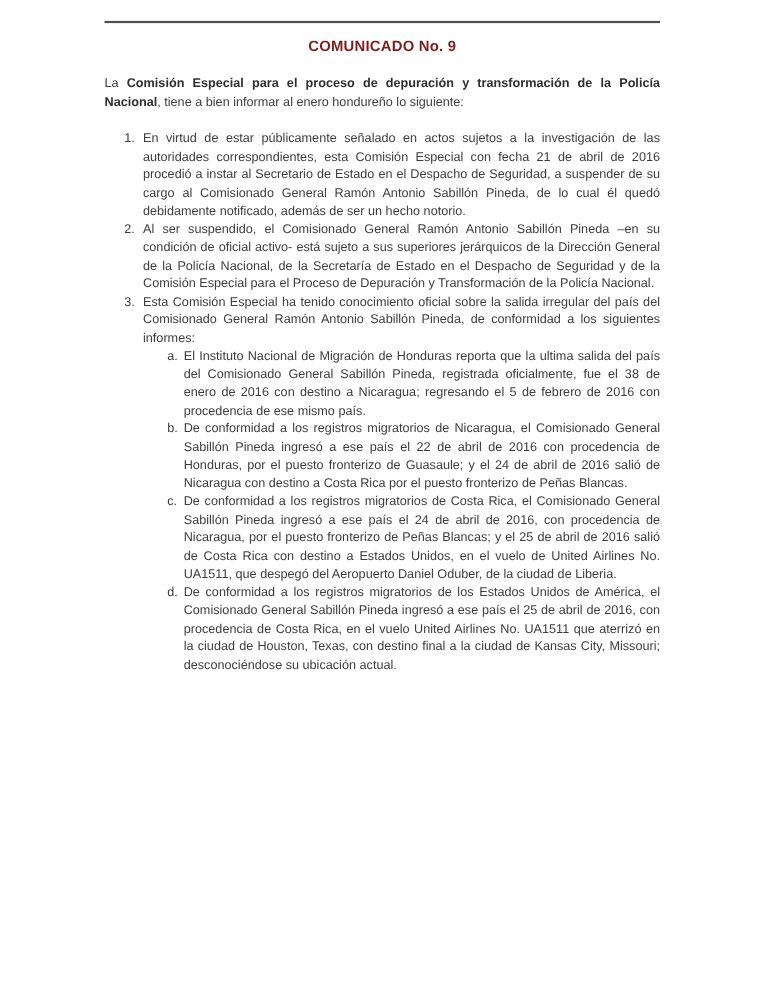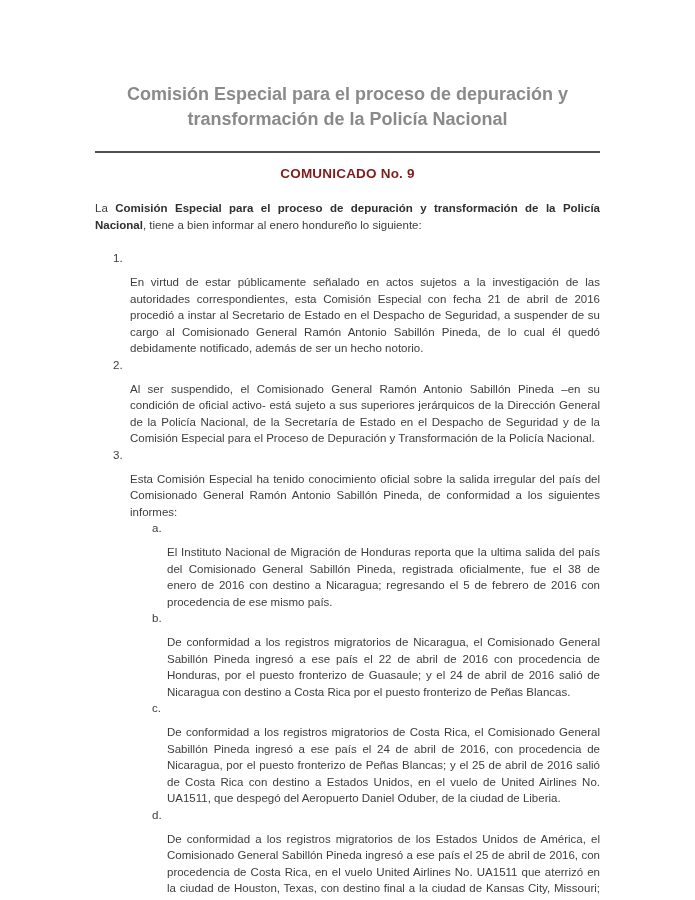--- a/index.html
+++ b/index.html
@@ -55,34 +55,32 @@
     line-height: 16.5px;
     color: #3d3d3d;
   }
   .item > .marker {
     flex: 0 0 17px;
     margin-left: 18px;
   }
   .item > .itext {
     flex: 1;
     text-align: justify;
-    margin-top: 24px;
   }
   .alist .item > .marker {
     flex: 0 0 15px;
     margin-left: 22px;
   }
 </style>
 </head>
 <body>
 
 <div class="doc">
   <div class="content">
 
-    <h1 class="title"><span>Comisión Especial para el proceso de depuración y</span><br><span>transformación de la Policía Nacional</span></h1>
 
     <hr class="divider">
 
     <h2 class="heading">COMUNICADO No. 9</h2>
 
     <p class="intro"><span>La </span><strong>Comisión Especial para el proceso de depuración y transformación de la Policía Nacional</strong><span>, tiene a bien informar al enero hondureño lo siguiente:</span></p>
 
     <div class="olist" id="main-list">
         <div class="item">
           <div class="marker">1.</div>

